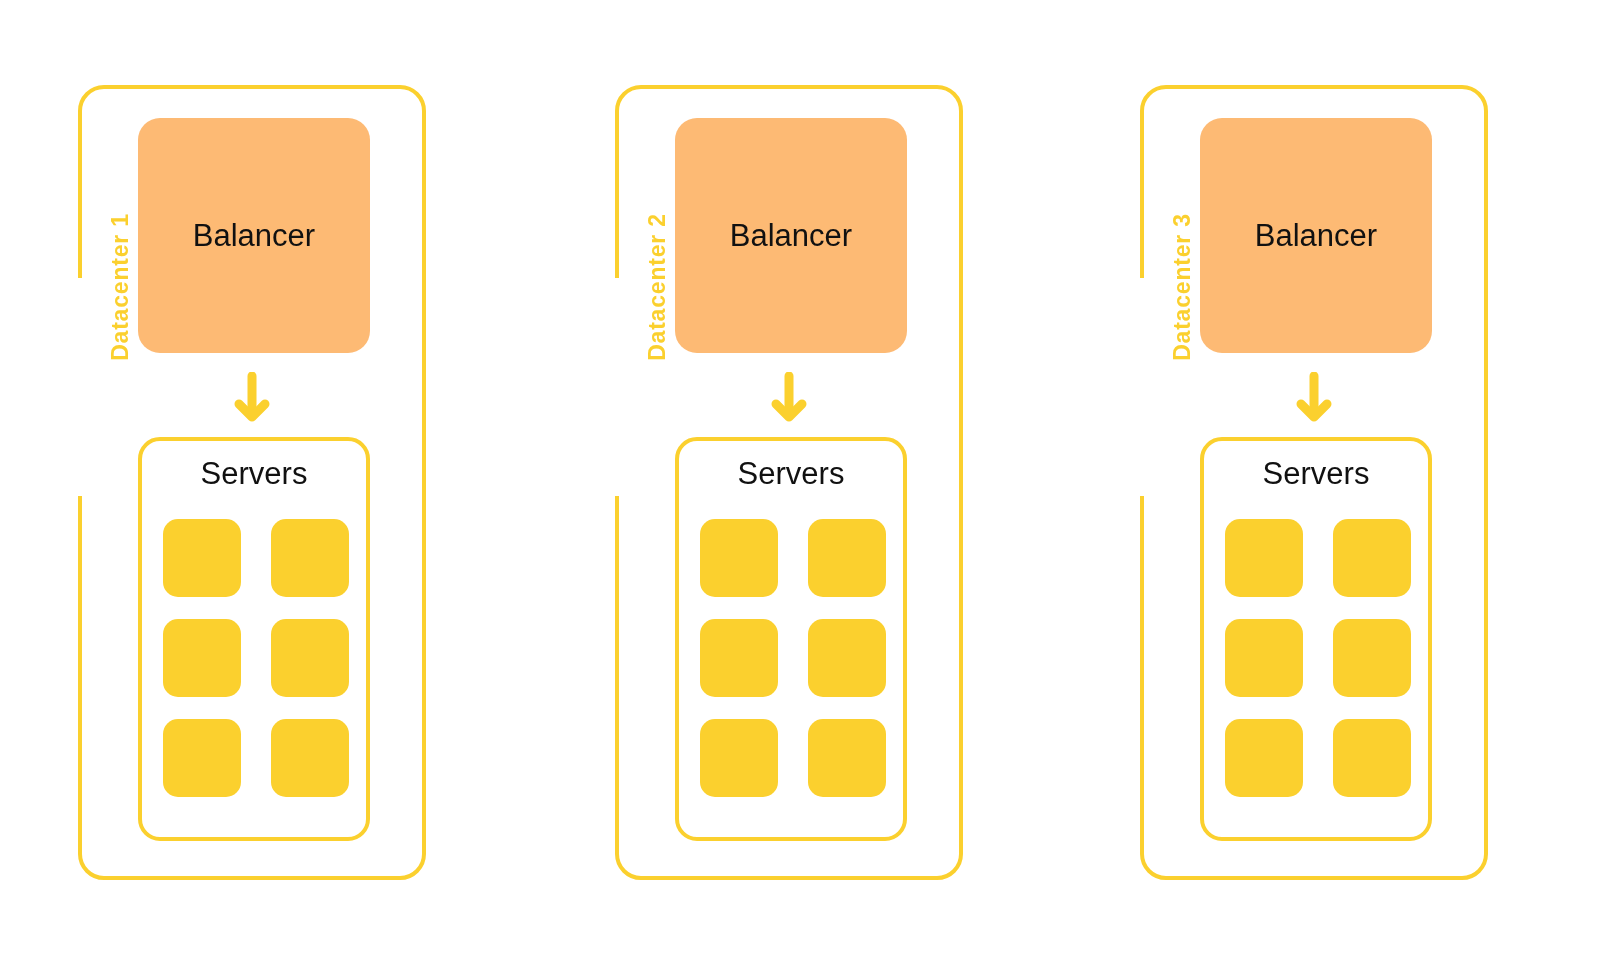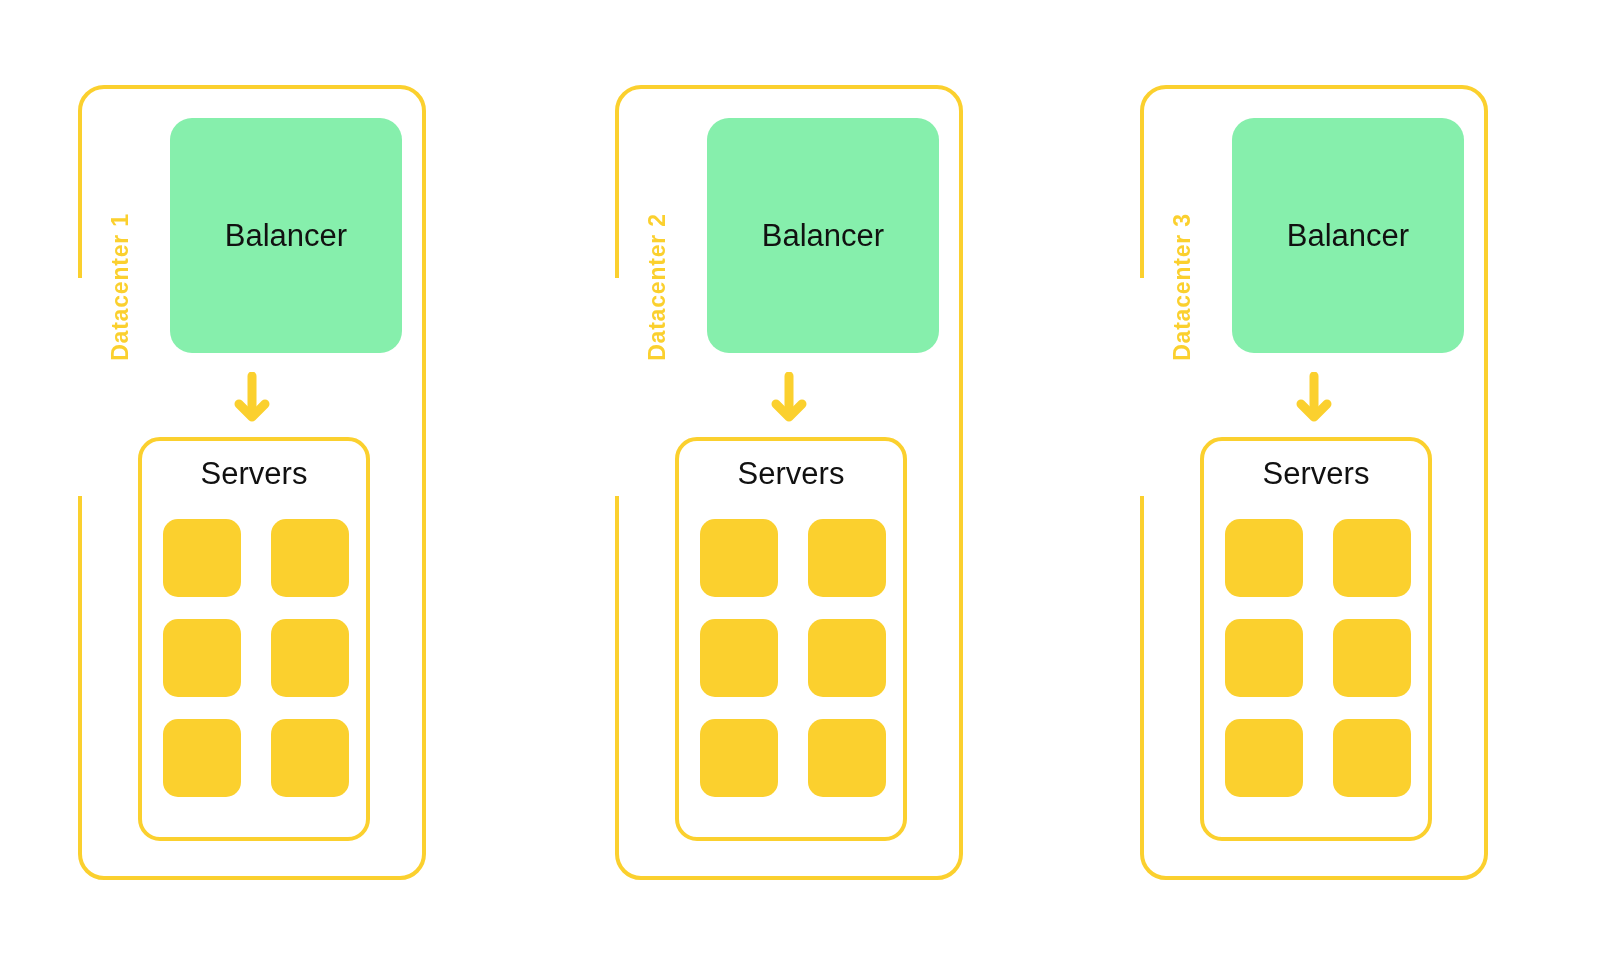--- a/index.html
+++ b/index.html
@@ -75,26 +75,25 @@
     user-select: none;
   }
 
   
   .balancer-box {
     position: absolute;
     left: 60px;
     top: 33px;
     width: 232px;
     height: 235px;
-    background: #86efac;
+    background: #fdba74;
     border-radius: 22px;
     display: flex;
     align-items: center;
     justify-content: center;
-    margin-left: 32px;
   }
   .balancer-label {
     color: #111111;
     font-family: "Liberation Sans", sans-serif;
     font-size: 31px;
     font-weight: 400;
     line-height: 1;
     user-select: none;
   }
 

